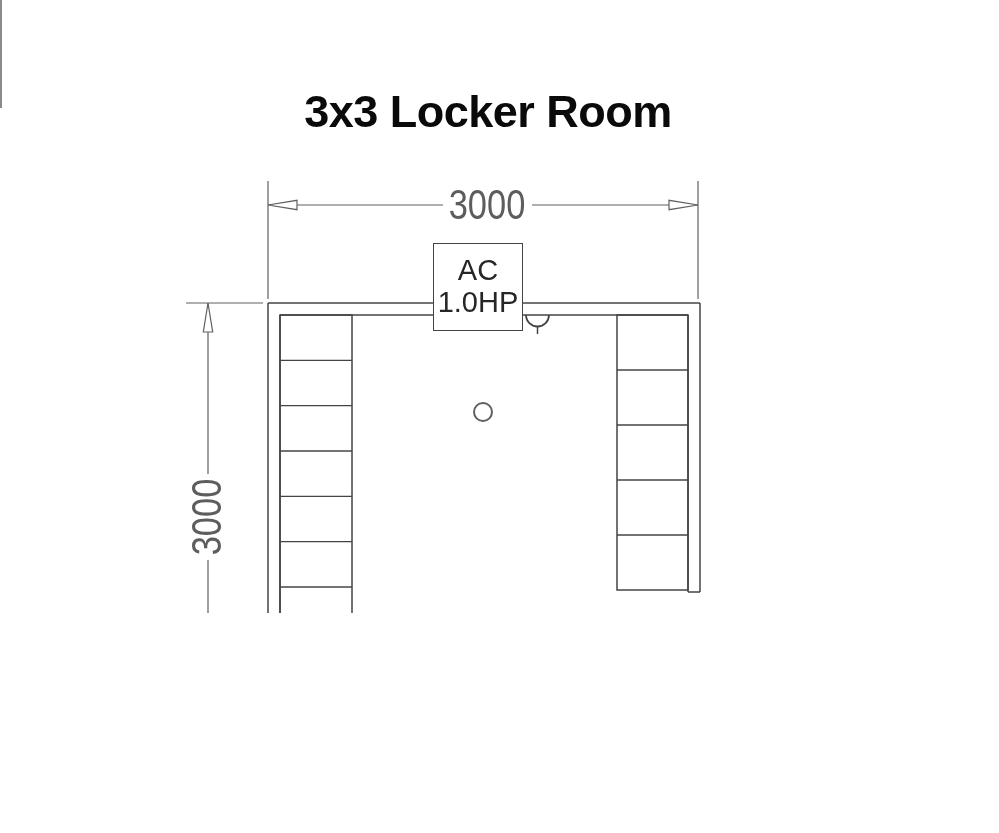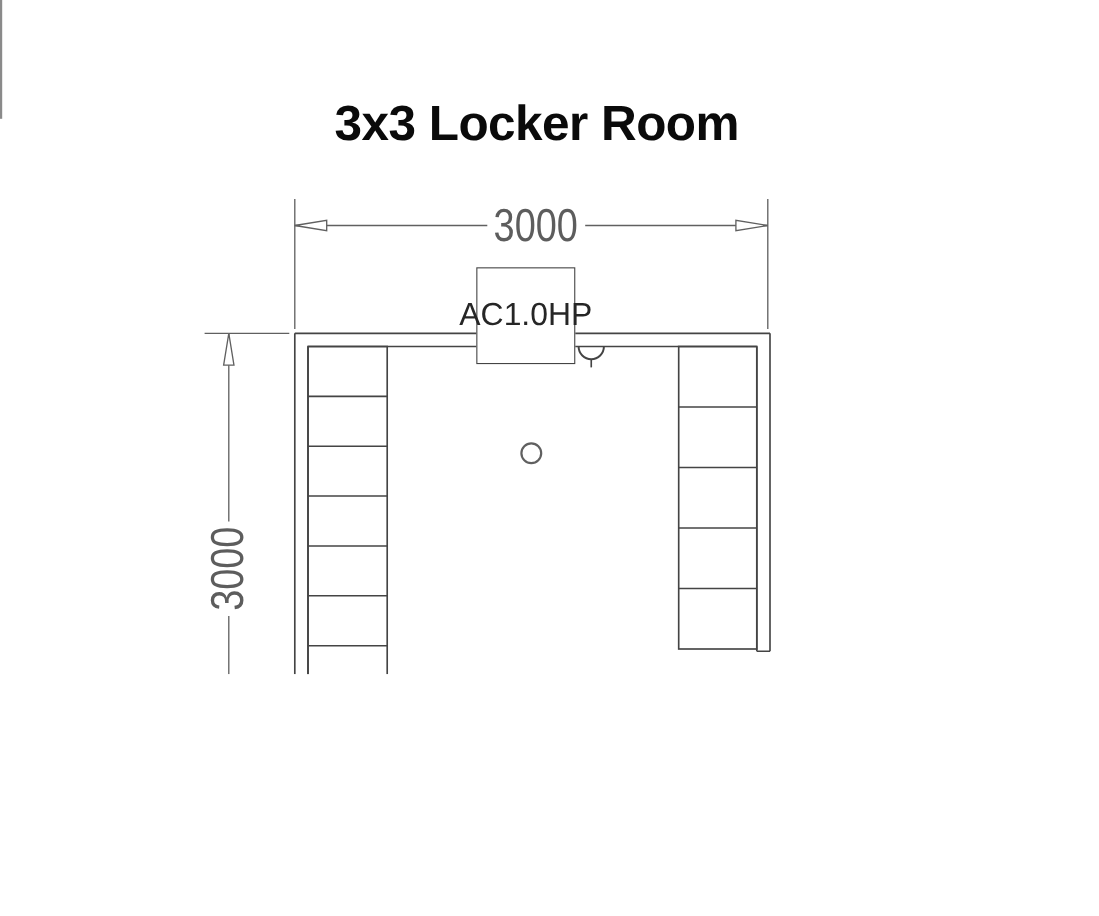--- a/index.html
+++ b/index.html
@@ -17,21 +17,21 @@
   .dim-label{
     position:absolute;font-size:42px;font-weight:400;
     color:var(--dim-text,#5d5d5d);background:var(--background,#fff);
     padding:0 5px;white-space:nowrap;line-height:1;
   }
   .dim-label.top{left:487px;top:205px;transform:translate(-50%,-50%) scaleX(0.82);}
   .dim-label.left{left:207px;top:517px;transform:translate(-50%,-50%) rotate(-90deg) scaleX(0.82);}
   .ac-box{
     position:absolute;left:433px;top:243px;width:88px;height:86px;
     background:#ffffff;border:1.6px solid var(--wall-line,#444);
-    display:flex;flex-direction:row;align-items:center;justify-content:center;
+    display:flex;flex-direction:column;align-items:center;justify-content:center;
     font-size:29px;line-height:1.1;color:var(--ac-text,#222);
   }
   .edge-artifact{
     position:absolute;left:0;top:0;width:2px;height:108px;
     background:var(--edge-artifact,#8a8a8a);
   }
   .footer-bar{
     position:absolute;left:0;top:822px;width:999px;height:11px;
     background:var(--footer-bar,#000);
   }

